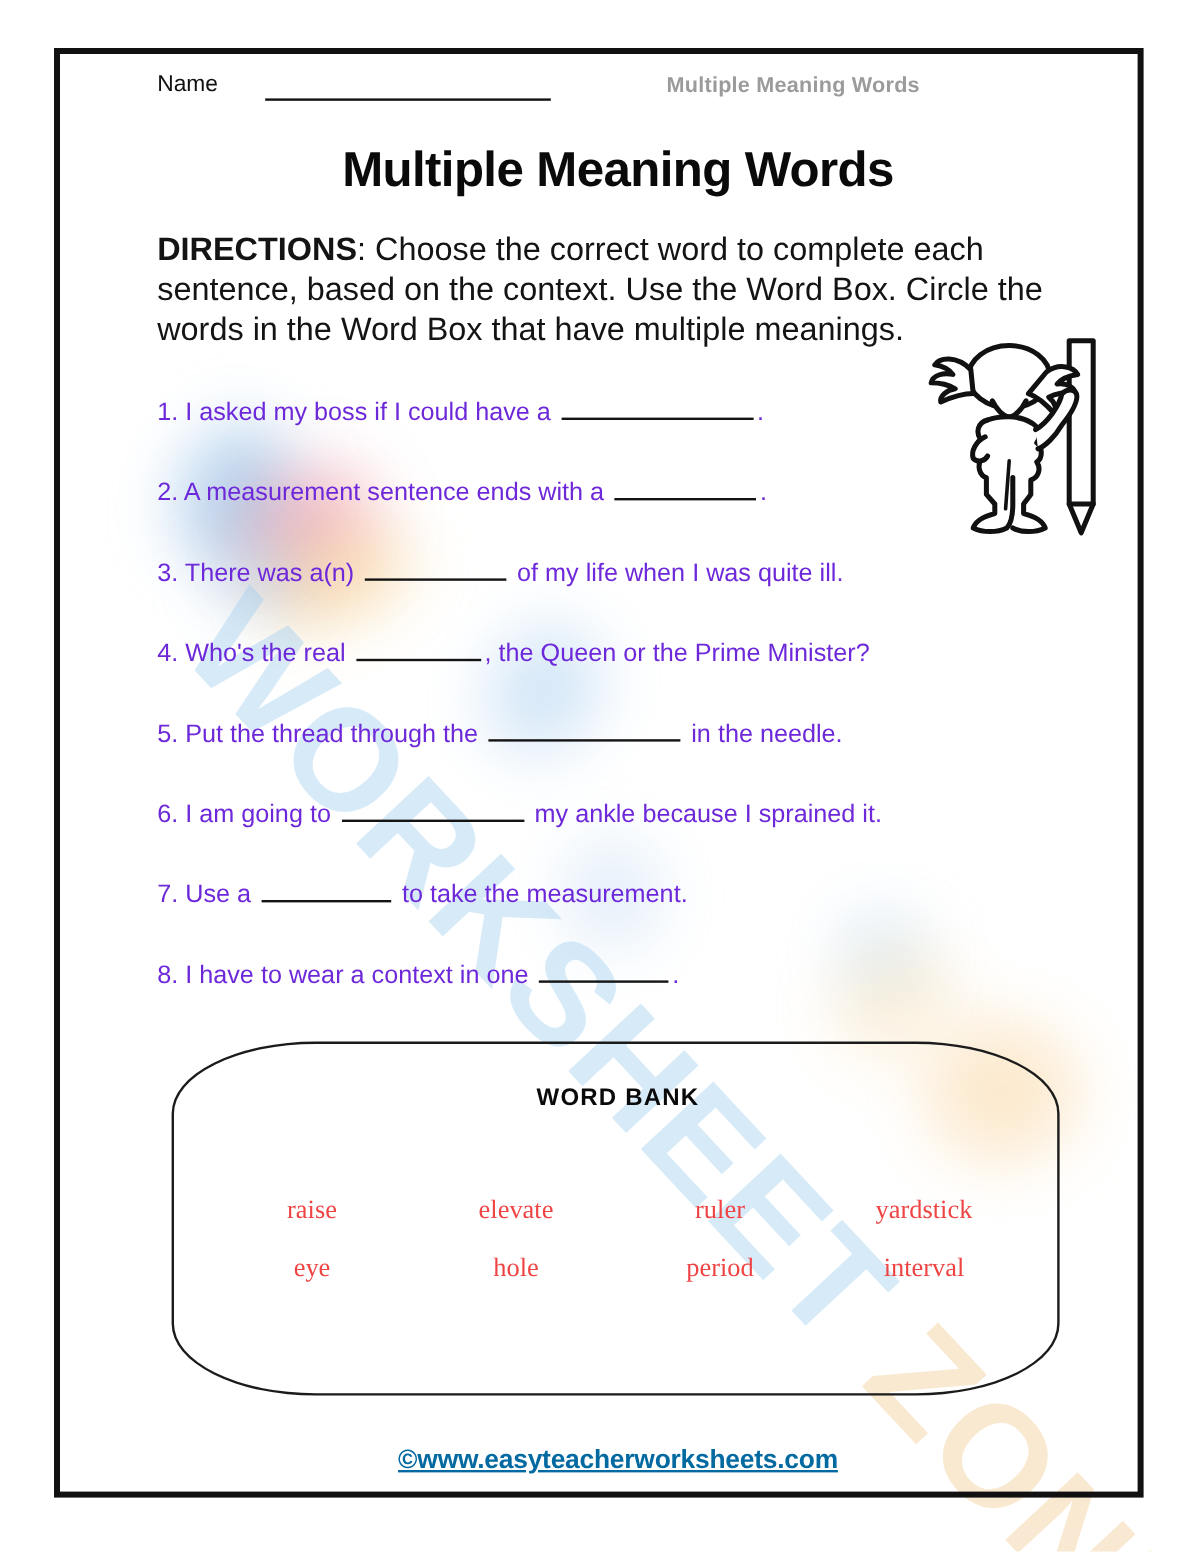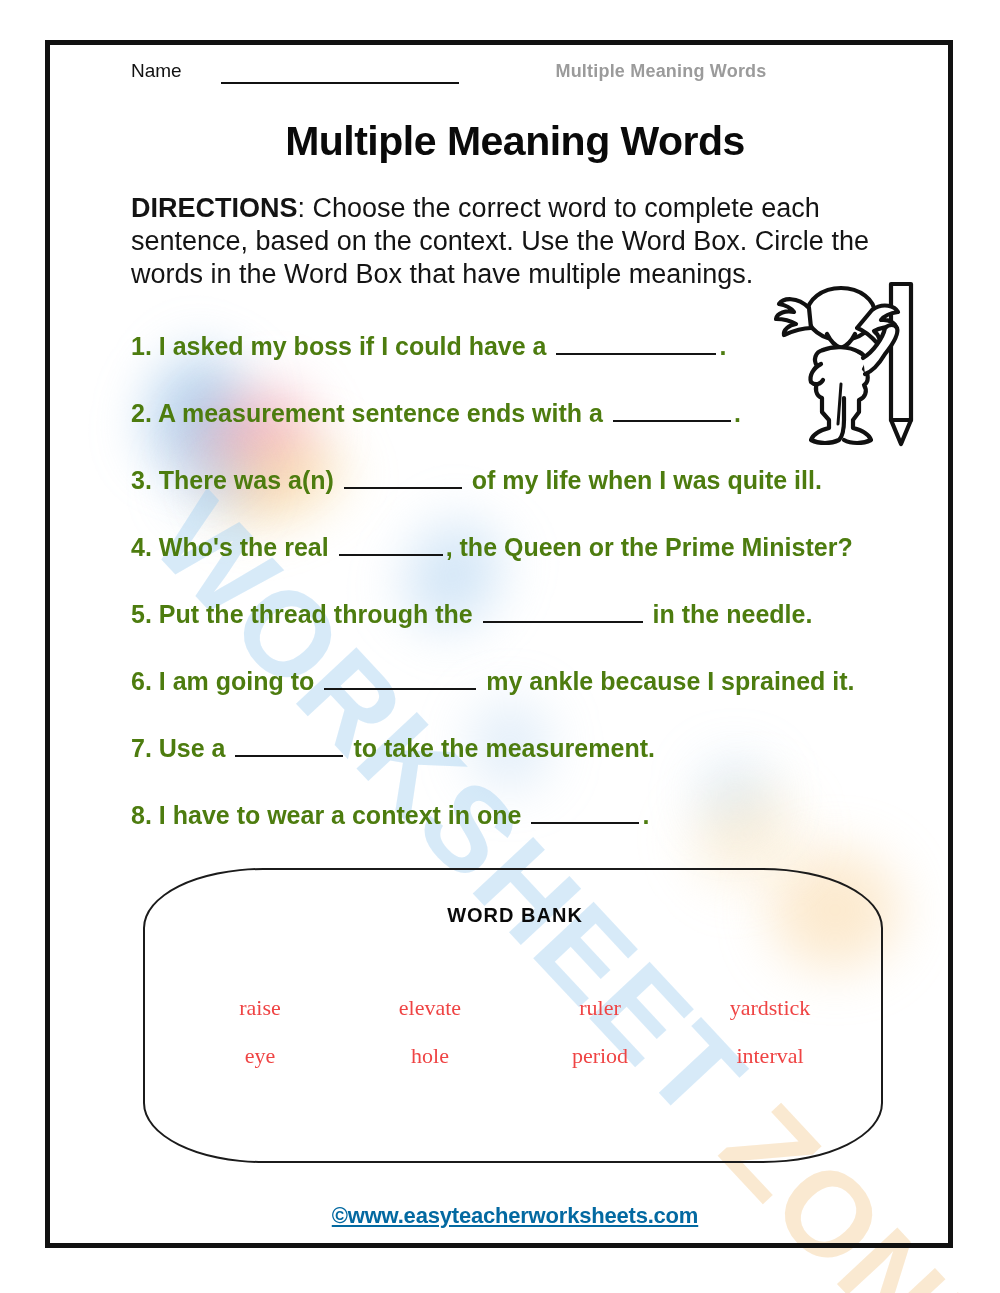--- a/index.html
+++ b/index.html
@@ -164,25 +164,24 @@
 
   
   .questions {
     position: absolute;
     left: 116px;
     top: 332px;
     width: 790px;
   }
   .question {
     height: 67px;
-    font-size: 25px;
-    color: #4d7c0f;
+    font-size: 21px;
+    color: #6d28d9;
     white-space: nowrap;
     font-family: "Liberation Sans", sans-serif;
-    font-weight: bold;
   }
   .q-blank {
     display: inline-block;
     border-bottom: 2px solid #141414;
     height: 16px;
     vertical-align: baseline;
     margin: 0 3px;
   }
 
   

